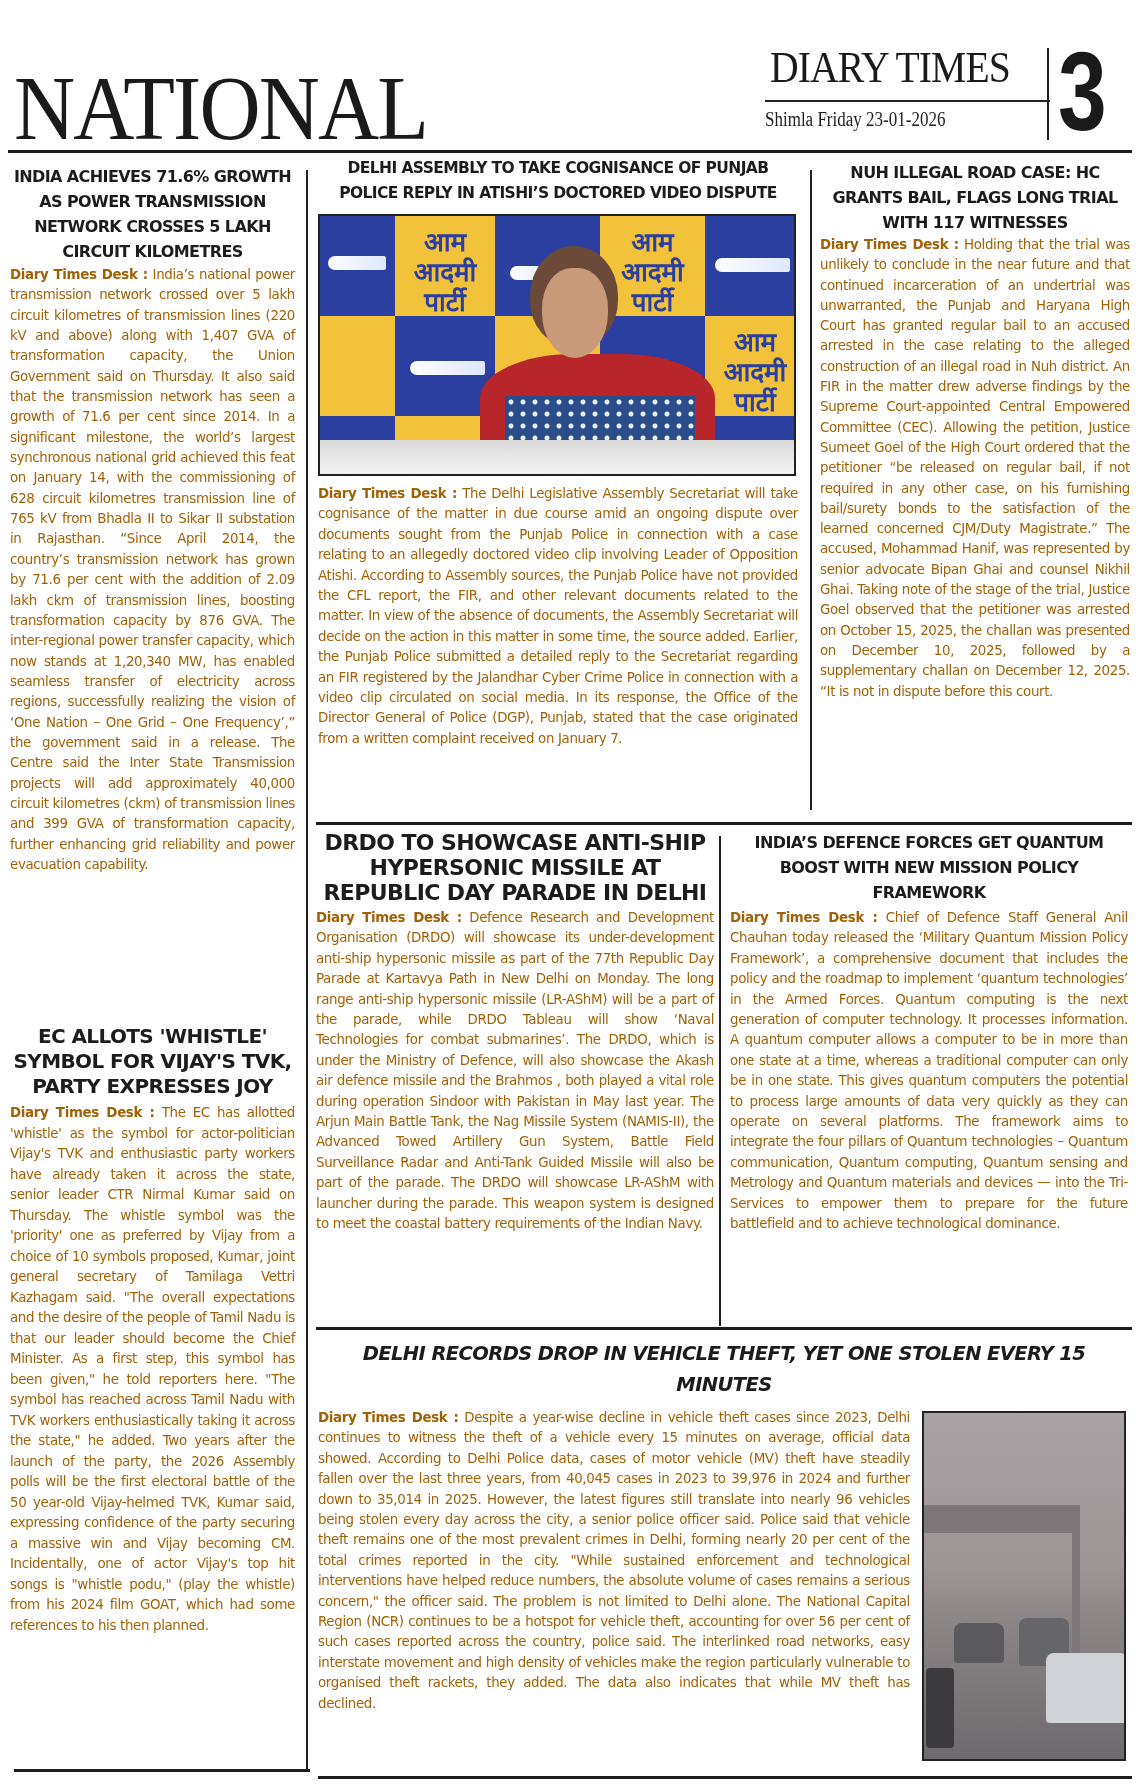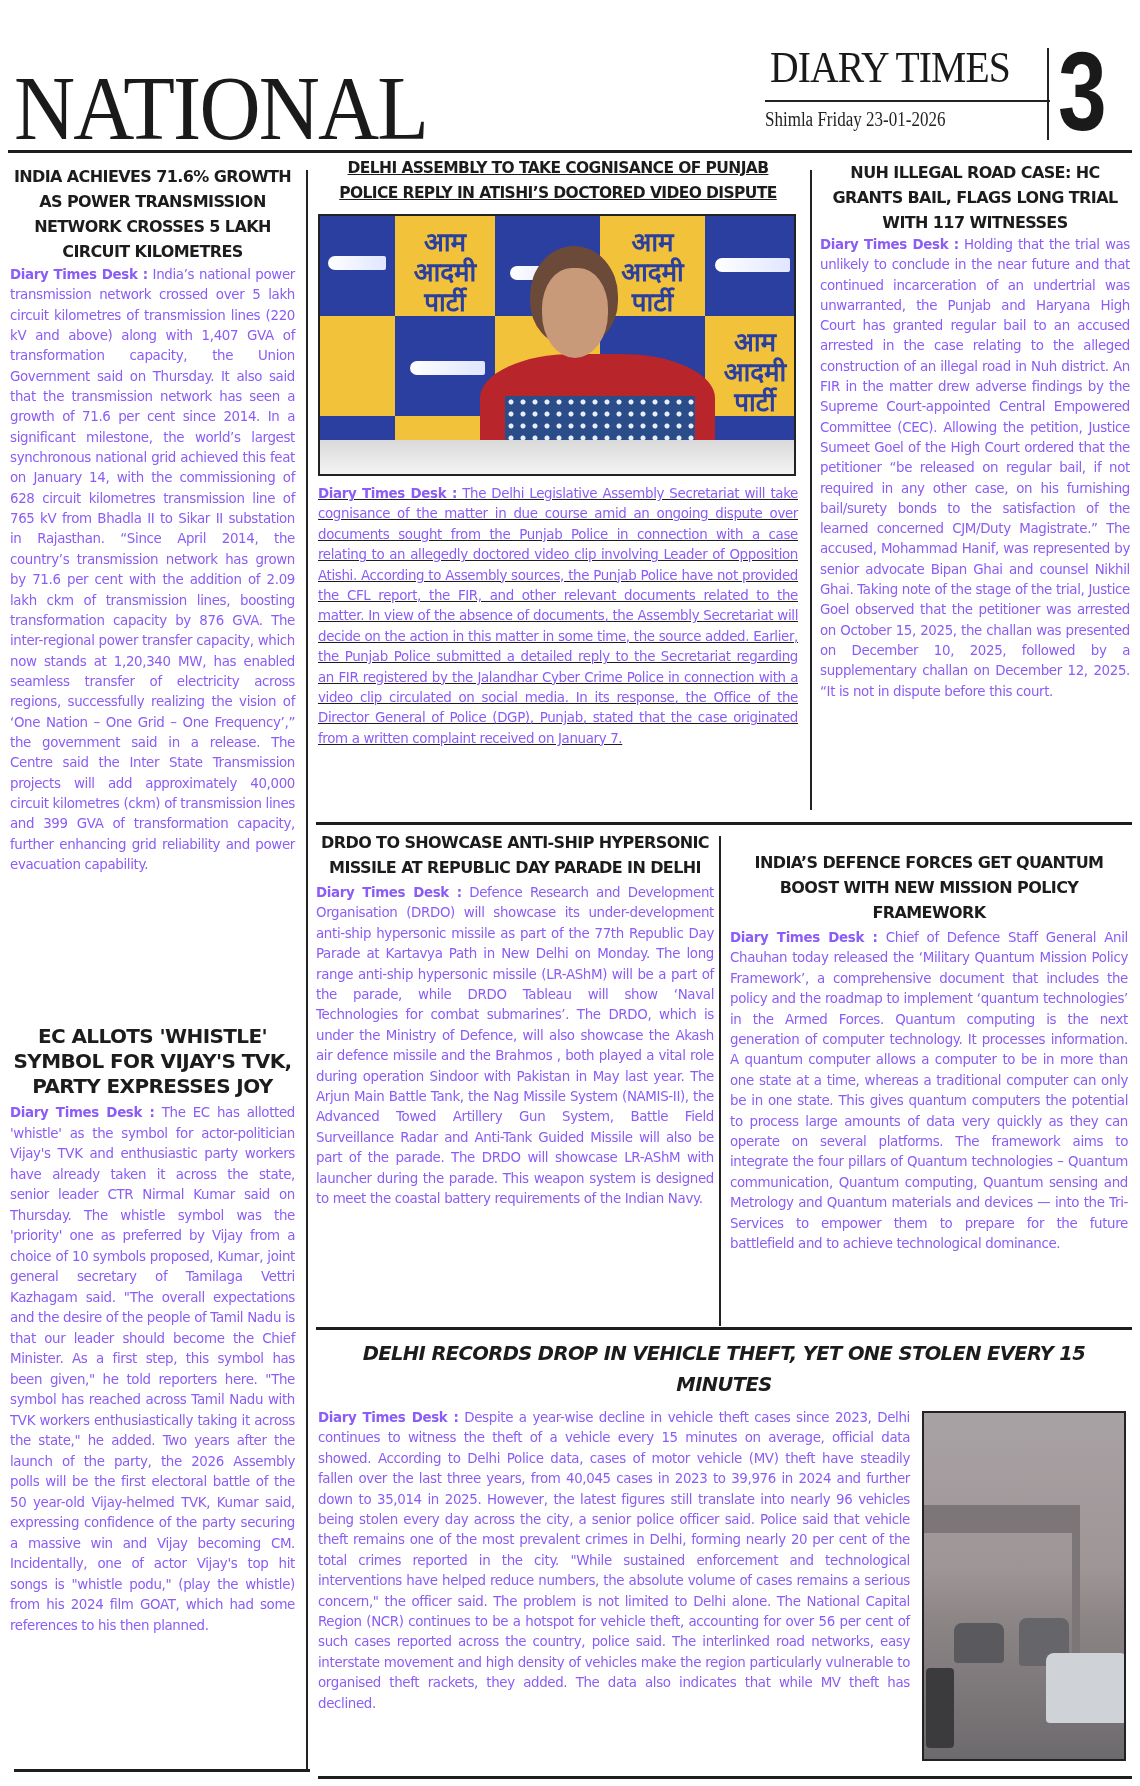--- a/index.html
+++ b/index.html
@@ -7,21 +7,21 @@
   .abs { position: absolute; }
   .masthead-title { left: 14px; top: 62px; font-family: "Liberation Serif", serif; font-size: 92px; letter-spacing: -2px; color: #1a1a1a; transform: scaleX(0.92); transform-origin: left; line-height: 1; }
   .paper-name { left: 770px; top: 46px; font-family: "Liberation Serif", serif; font-size: 44px; letter-spacing: -1px; color: #1a1a1a; transform: scaleX(0.9); transform-origin: left; line-height: 1; }
   .paper-rule { left: 765px; top: 100px; width: 285px; height: 2px; background: #222; }
   .dateline { left: 765px; top: 108px; font-family: "Liberation Serif", serif; font-size: 20px; color: #222; transform: scaleX(0.85); transform-origin: left; white-space: nowrap; }
   .vsep { left: 1047px; top: 48px; width: 2px; height: 92px; background: #222; }
   .page-num { left: 1058px; top: 36px; font-family: "Liberation Sans", sans-serif; font-weight: bold; font-size: 112px; line-height: 1; color: #1a1a1a; transform: scaleX(0.78); transform-origin: left; }
   .hrule { height: 3px; background: #1e1e1e; }
   .vrule { width: 2px; background: #222; }
   .headline { font-family: "DejaVu Sans", sans-serif; font-weight: bold; text-align: center; color: #1c1c1c; letter-spacing: -0.6px; text-transform: uppercase; }
-  .body { font-family: "DejaVu Sans", sans-serif; text-align: justify; color: #8b5cf6; letter-spacing: -0.35px; }
+  .body { font-family: "DejaVu Sans", sans-serif; text-align: justify; color: #a16207; letter-spacing: -0.35px; }
   .body b { font-weight: bold; }
   .photo { border: 2px solid #222; overflow: hidden; }
   .aap-photo { background: #2b3fa0; position: relative; }
   .tile { position: absolute; background: #f2c23a; }
   .tile-text { position: absolute; color: #2b3fa0; font-weight: bold; font-size: 26px; text-align: center; line-height: 1.15; }
   .broom { position: absolute; height: 14px; background: linear-gradient(90deg, #fff, #dfe6ff); border-radius: 7px 2px 2px 7px; }
   .person-head { position: absolute; background: #6b4a3a; border-radius: 50% 50% 45% 45%; }
   .person-face { position: absolute; background: #c99a7a; border-radius: 45% 45% 50% 50%; }
   .dupatta { position: absolute; background: #b8252b; border-radius: 40% 40% 10% 10%; }
   .kurta { position: absolute; background: #2a4d8a; background-image: radial-gradient(circle, #e9eef8 2px, transparent 3px); background-size: 12px 12px; }
@@ -47,21 +47,21 @@
 </article>
 
 <article class="abs" style="left:10px; top:1024px; width:285px;">
   <h2 class="headline" style="font-size:20px; line-height:25px;">EC ALLOTS 'WHISTLE' SYMBOL FOR VIJAY'S TVK, PARTY EXPRESSES JOY</h2>
   <p class="body" style="font-size:13.4px; line-height:20.5px; margin-top:4px;"><b>Diary Times Desk :</b> <span>The EC has allotted 'whistle' as the symbol for actor-politician Vijay's TVK and enthusiastic party workers have already taken it across the state, senior leader CTR Nirmal Kumar said on Thursday. The whistle symbol was the 'priority' one as preferred by Vijay from a choice of 10 symbols proposed, Kumar, joint general secretary of Tamilaga Vettri Kazhagam said. "The overall expectations and the desire of the people of Tamil Nadu is that our leader should become the Chief Minister. As a first step, this symbol has been given," he told reporters here. "The symbol has reached across Tamil Nadu with TVK workers enthusiastically taking it across the state," he added. Two years after the launch of the party, the 2026 Assembly polls will be the first electoral battle of the 50 year-old Vijay-helmed TVK, Kumar said, expressing confidence of the party securing a massive win and Vijay becoming CM. Incidentally, one of actor Vijay's top hit songs is "whistle podu," (play the whistle) from his 2024 film GOAT, which had some references to his then planned.</span></p>
 </article>
 <div class="abs hrule" style="left:14px; top:1769px; width:296px;"></div>
 
 <div class="abs vrule" style="left:306px; top:170px; height:1600px;"></div>
 
-<article class="abs" style="left:318px; top:156px; width:480px;text-decoration:underline;">
+<article class="abs" style="left:318px; top:156px; width:480px;">
   <h2 class="headline" style="font-size:15.5px; line-height:25px;">DELHI ASSEMBLY TO TAKE COGNISANCE OF PUNJAB POLICE REPLY IN ATISHI’S DOCTORED VIDEO DISPUTE</h2>
   <div class="photo aap-photo" style="width:478px; height:262px; margin-top:8px;">
     <div class="tile" style="left:75px; top:0; width:100px; height:100px;"></div>
     <div class="tile" style="left:280px; top:0; width:105px; height:100px;"></div>
     <div class="tile" style="left:0; top:100px; width:75px; height:100px;"></div>
     <div class="tile" style="left:175px; top:100px; width:105px; height:100px;"></div>
     <div class="tile" style="left:385px; top:100px; width:95px; height:100px;"></div>
     <div class="tile" style="left:75px; top:200px; width:100px; height:62px;"></div>
     <div class="tile-text" style="left:80px; top:12px; width:90px;">आम आदमी पार्टी</div>
     <div class="tile-text" style="left:285px; top:12px; width:95px;">आम आदमी पार्टी</div>
@@ -83,27 +83,27 @@
 <div class="abs vrule" style="left:810px; top:170px; height:640px;"></div>
 
 <article class="abs" style="left:820px; top:156px; width:310px;">
   <h2 class="headline" style="font-size:16px; line-height:25px; margin-top:4px;">NUH ILLEGAL ROAD CASE: HC GRANTS BAIL, FLAGS LONG TRIAL WITH 117 WITNESSES</h2>
   <p class="body" style="font-size:13.4px; line-height:20.3px; margin-top:0;"><b>Diary Times Desk :</b> <span>Holding that the trial was unlikely to conclude in the near future and that continued incarceration of an undertrial was unwarranted, the Punjab and Haryana High Court has granted regular bail to an accused arrested in the case relating to the alleged construction of an illegal road in Nuh district. An FIR in the matter drew adverse findings by the Supreme Court-appointed Central Empowered Committee (CEC). Allowing the petition, Justice Sumeet Goel of the High Court ordered that the petitioner “be released on regular bail, if not required in any other case, on his furnishing bail/surety bonds to the satisfaction of the learned concerned CJM/Duty Magistrate.” The accused, Mohammad Hanif, was represented by senior advocate Bipan Ghai and counsel Nikhil Ghai. Taking note of the stage of the trial, Justice Goel observed that the petitioner was arrested on October 15, 2025, the challan was presented on December 10, 2025, followed by a supplementary challan on December 12, 2025. “It is not in dispute before this court.</span></p>
 </article>
 
 <div class="abs hrule" style="left:316px; top:822px; width:816px;"></div>
 
 <article class="abs" style="left:316px; top:830px; width:398px;">
-  <h2 class="headline" style="font-size:16px; line-height:25px;">DRDO TO SHOWCASE ANTI-SHIP HYPERSONIC MISSILE AT REPUBLIC DAY PARADE IN DELHI</h2>
+  <h2 class="headline" style="font-size:22px; line-height:25px;">DRDO TO SHOWCASE ANTI-SHIP HYPERSONIC MISSILE AT REPUBLIC DAY PARADE IN DELHI</h2>
   <p class="body" style="font-size:13.4px; line-height:20.4px; margin-top:3px;"><b>Diary Times Desk :</b> <span>Defence Research and Development Organisation (DRDO) will showcase its under-development anti-ship hypersonic missile as part of the 77th Republic Day Parade at Kartavya Path in New Delhi on Monday. The long range anti-ship hypersonic missile (LR-AShM) will be a part of the parade, while DRDO Tableau will show ‘Naval Technologies for combat submarines’. The DRDO, which is under the Ministry of Defence, will also showcase the Akash air defence missile and the Brahmos , both played a vital role during operation Sindoor with Pakistan in May last year. The Arjun Main Battle Tank, the Nag Missile System (NAMIS-II), the Advanced Towed Artillery Gun System, Battle Field Surveillance Radar and Anti-Tank Guided Missile will also be part of the parade. The DRDO will showcase LR-AShM with launcher during the parade. This weapon system is designed to meet the coastal battery requirements of the Indian Navy.</span></p>
 </article>
 
 <div class="abs vrule" style="left:719px; top:836px; height:490px;"></div>
 
-<article class="abs" style="left:730px; top:830px; width:398px;margin-top:20px;">
+<article class="abs" style="left:730px; top:830px; width:398px;">
   <h2 class="headline" style="font-size:16px; line-height:25px;">INDIA’S DEFENCE FORCES GET QUANTUM BOOST WITH NEW MISSION POLICY FRAMEWORK</h2>
   <p class="body" style="font-size:13.4px; line-height:20.4px; margin-top:3px;"><b>Diary Times Desk :</b> <span>Chief of Defence Staff General Anil Chauhan today released the ‘Military Quantum Mission Policy Framework’, a comprehensive document that includes the policy and the roadmap to implement ‘quantum technologies’ in the Armed Forces. Quantum computing is the next generation of computer technology. It processes information. A quantum computer allows a computer to be in more than one state at a time, whereas a traditional computer can only be in one state. This gives quantum computers the potential to process large amounts of data very quickly as they can operate on several platforms. The framework aims to integrate the four pillars of Quantum technologies – Quantum communication, Quantum computing, Quantum sensing and Metrology and Quantum materials and devices — into the Tri-Services to empower them to prepare for the future battlefield and to achieve technological dominance.</span></p>
 </article>
 
 <div class="abs hrule" style="left:316px; top:1327px; width:816px;"></div>
 
 <article class="abs" style="left:316px; top:1338px; width:816px;font-style:italic;">
   <h2 class="headline" style="font-size:19.5px; line-height:31px; padding:0 20px;">DELHI RECORDS DROP IN VEHICLE THEFT, YET ONE STOLEN EVERY 15 MINUTES</h2>
 </article>
 <p class="abs body" style="left:318px; top:1408px; width:592px; font-size:13.4px; line-height:20.4px;"><b>Diary Times Desk :</b> <span>Despite a year-wise decline in vehicle theft cases since 2023, Delhi continues to witness the theft of a vehicle every 15 minutes on average, official data showed. According to Delhi Police data, cases of motor vehicle (MV) theft have steadily fallen over the last three years, from 40,045 cases in 2023 to 39,976 in 2024 and further down to 35,014 in 2025. However, the latest figures still translate into nearly 96 vehicles being stolen every day across the city, a senior police officer said. Police said that vehicle theft remains one of the most prevalent crimes in Delhi, forming nearly 20 per cent of the total crimes reported in the city. "While sustained enforcement and technological interventions have helped reduce numbers, the absolute volume of cases remains a serious concern," the officer said. The problem is not limited to Delhi alone. The National Capital Region (NCR) continues to be a hotspot for vehicle theft, accounting for over 56 per cent of such cases reported across the country, police said. The interlinked road networks, easy interstate movement and high density of vehicles make the region particularly vulnerable to organised theft rackets, they added. The data also indicates that while MV theft has declined.</span></p>

